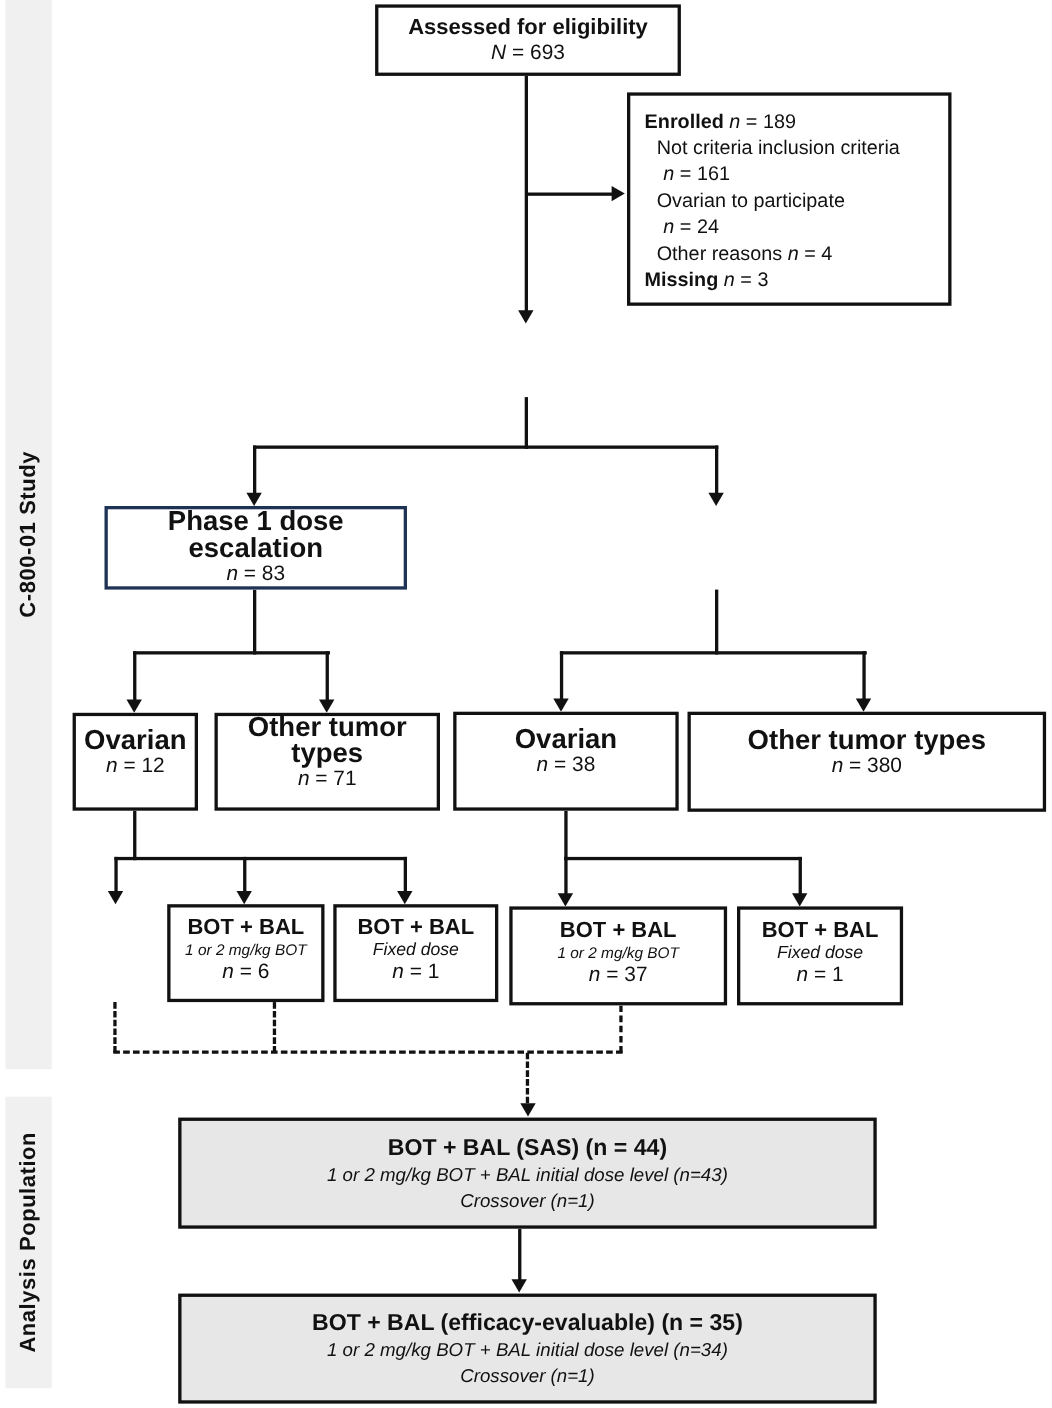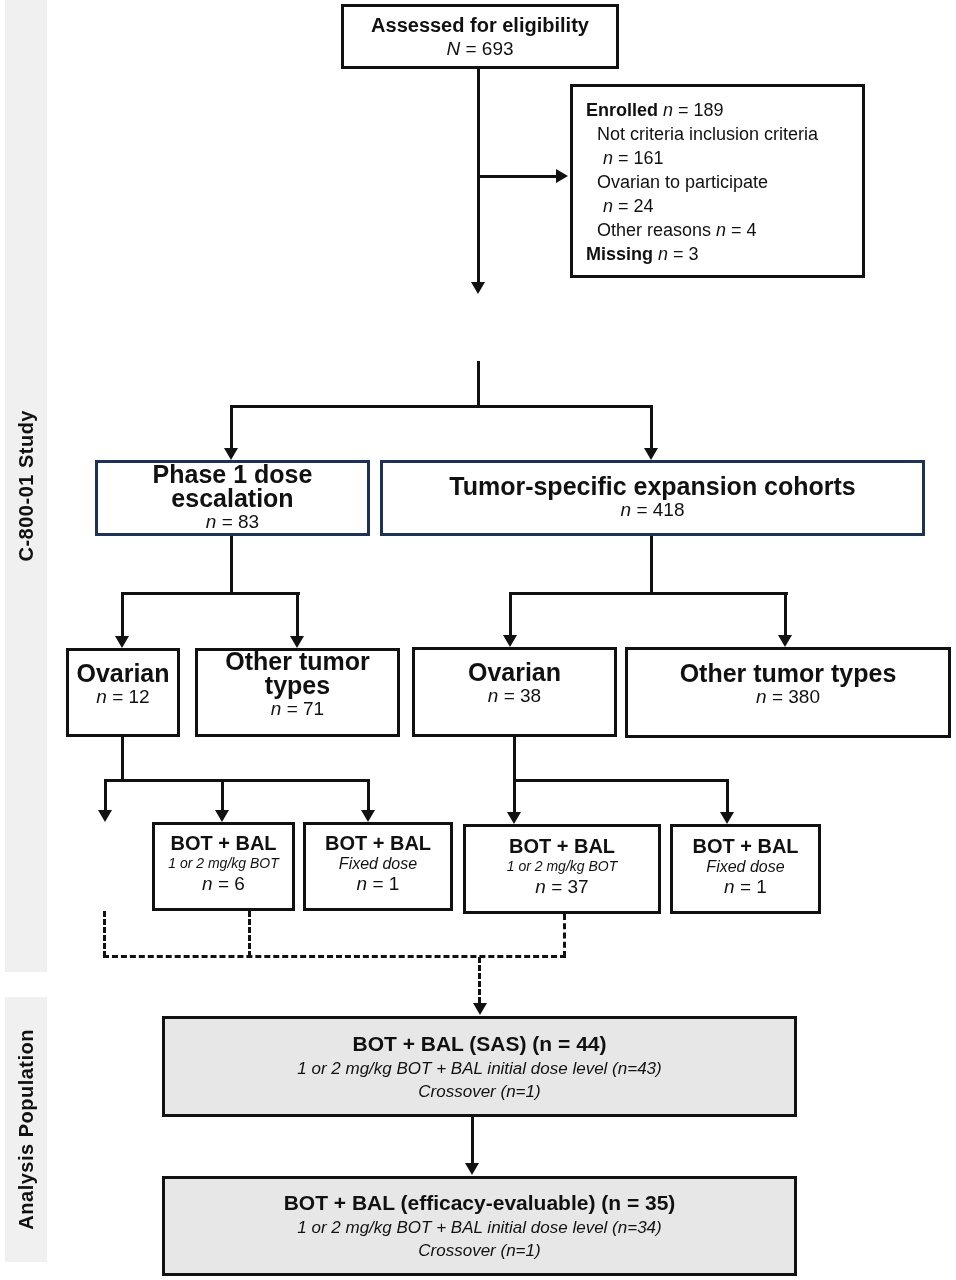--- a/index.html
+++ b/index.html
@@ -126,24 +126,20 @@
     <span class="exline ind1 nital">Other reasons <i>n</i> = 4</span>
     <span class="exline"><b>Missing</b> <span class="nital"><i>n</i> = 3</span></span>
   </div>
 
 
   <div class="bx navy" style="left:95px;top:460px;width:275px;height:76px;">
     <span class="bx-title">Phase 1 dose escalation</span>
     <span class="nline nital"><i>n</i> = 83</span>
   </div>
 
-  <div class="bx navy" style="left:380px;top:460px;width:545px;height:76px;">
-    <span class="bx-title">Tumor-specific expansion cohorts</span>
-    <span class="nline nital"><i>n</i> = 418</span>
-  </div>
 
   <div class="bx" style="left:66px;top:648px;width:114px;height:89px;padding-bottom:16px;">
     <span class="bx-title">Ovarian</span>
     <span class="nline nital"><i>n</i> = 12</span>
   </div>
 
   <div class="bx" style="left:195px;top:648px;width:205px;height:89px;padding-bottom:16px;">
     <span class="bx-title">Other tumor types</span>
     <span class="nline nital"><i>n</i> = 71</span>
   </div>

